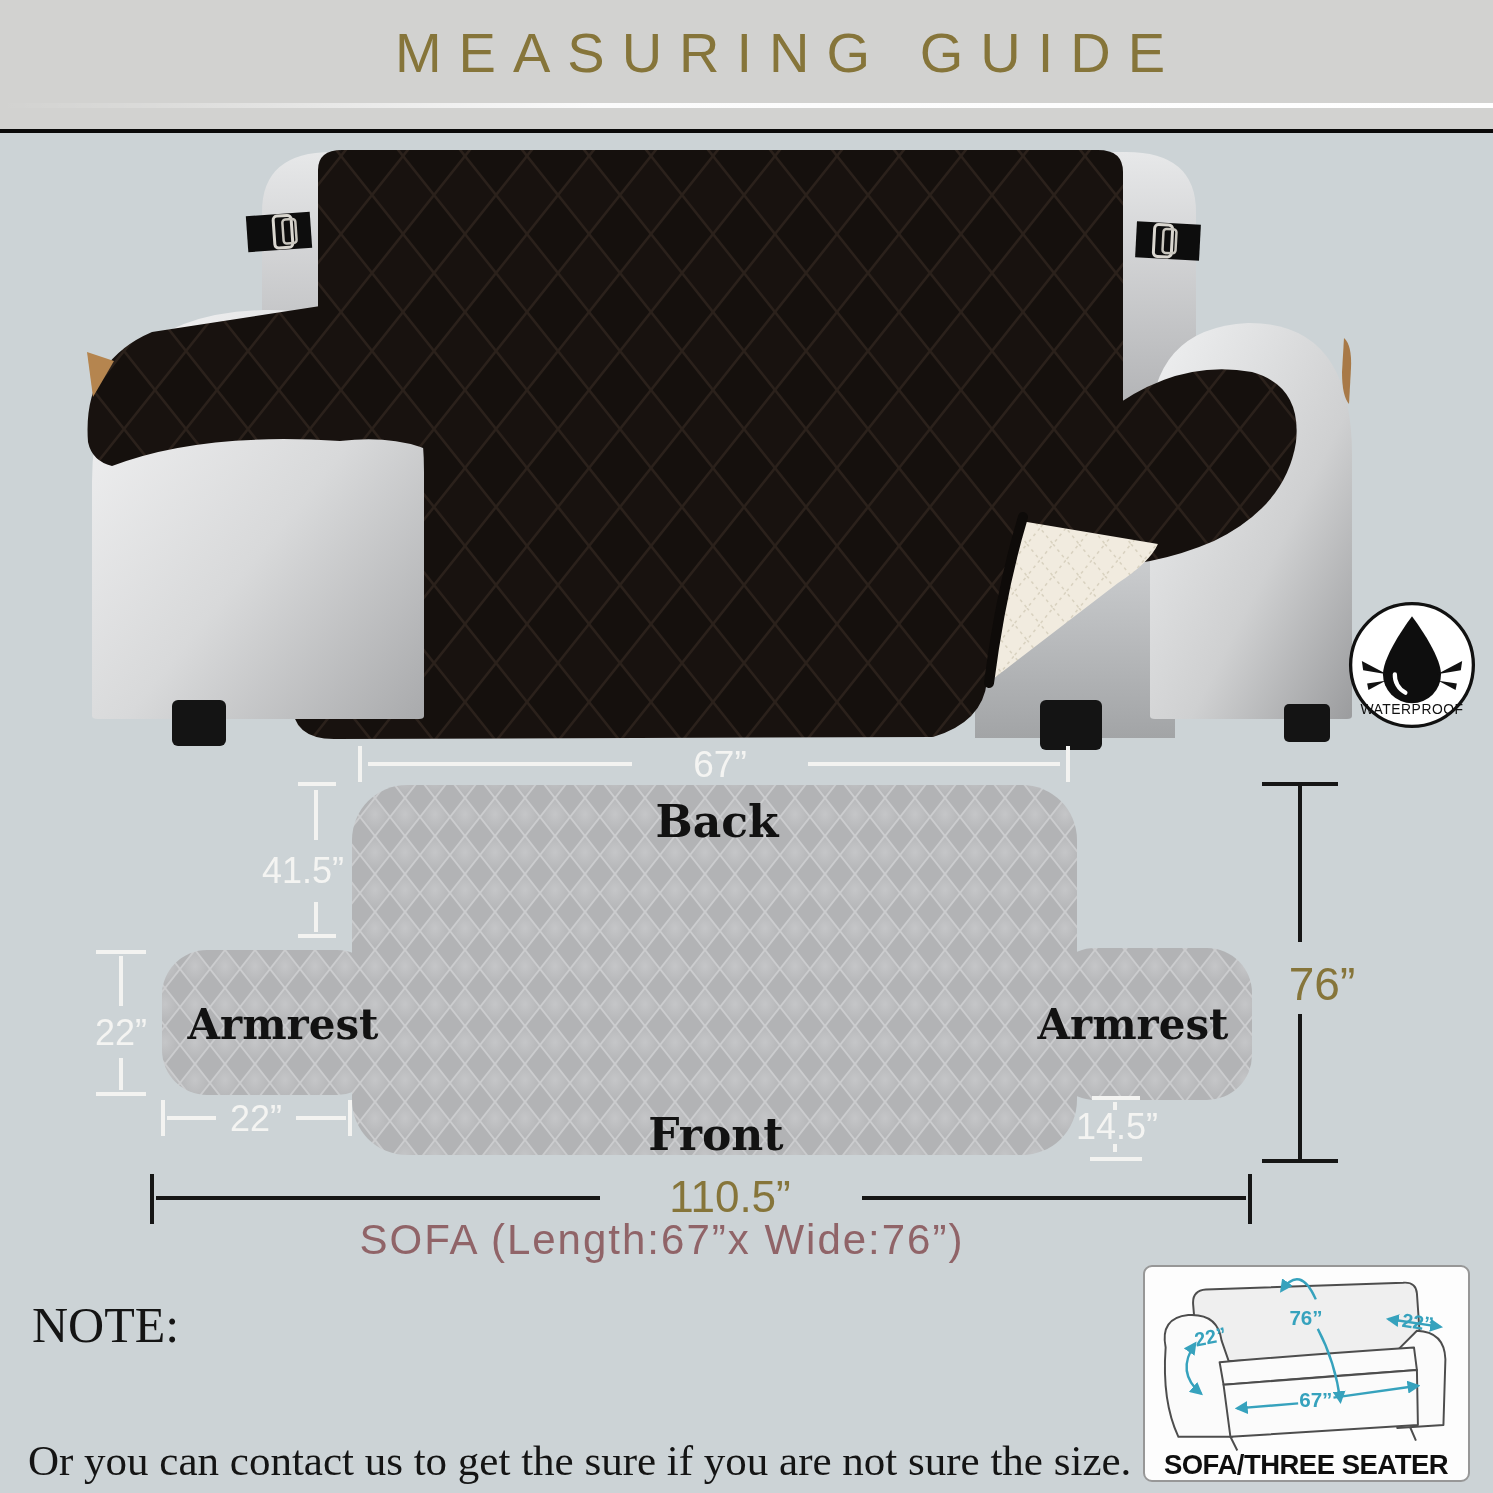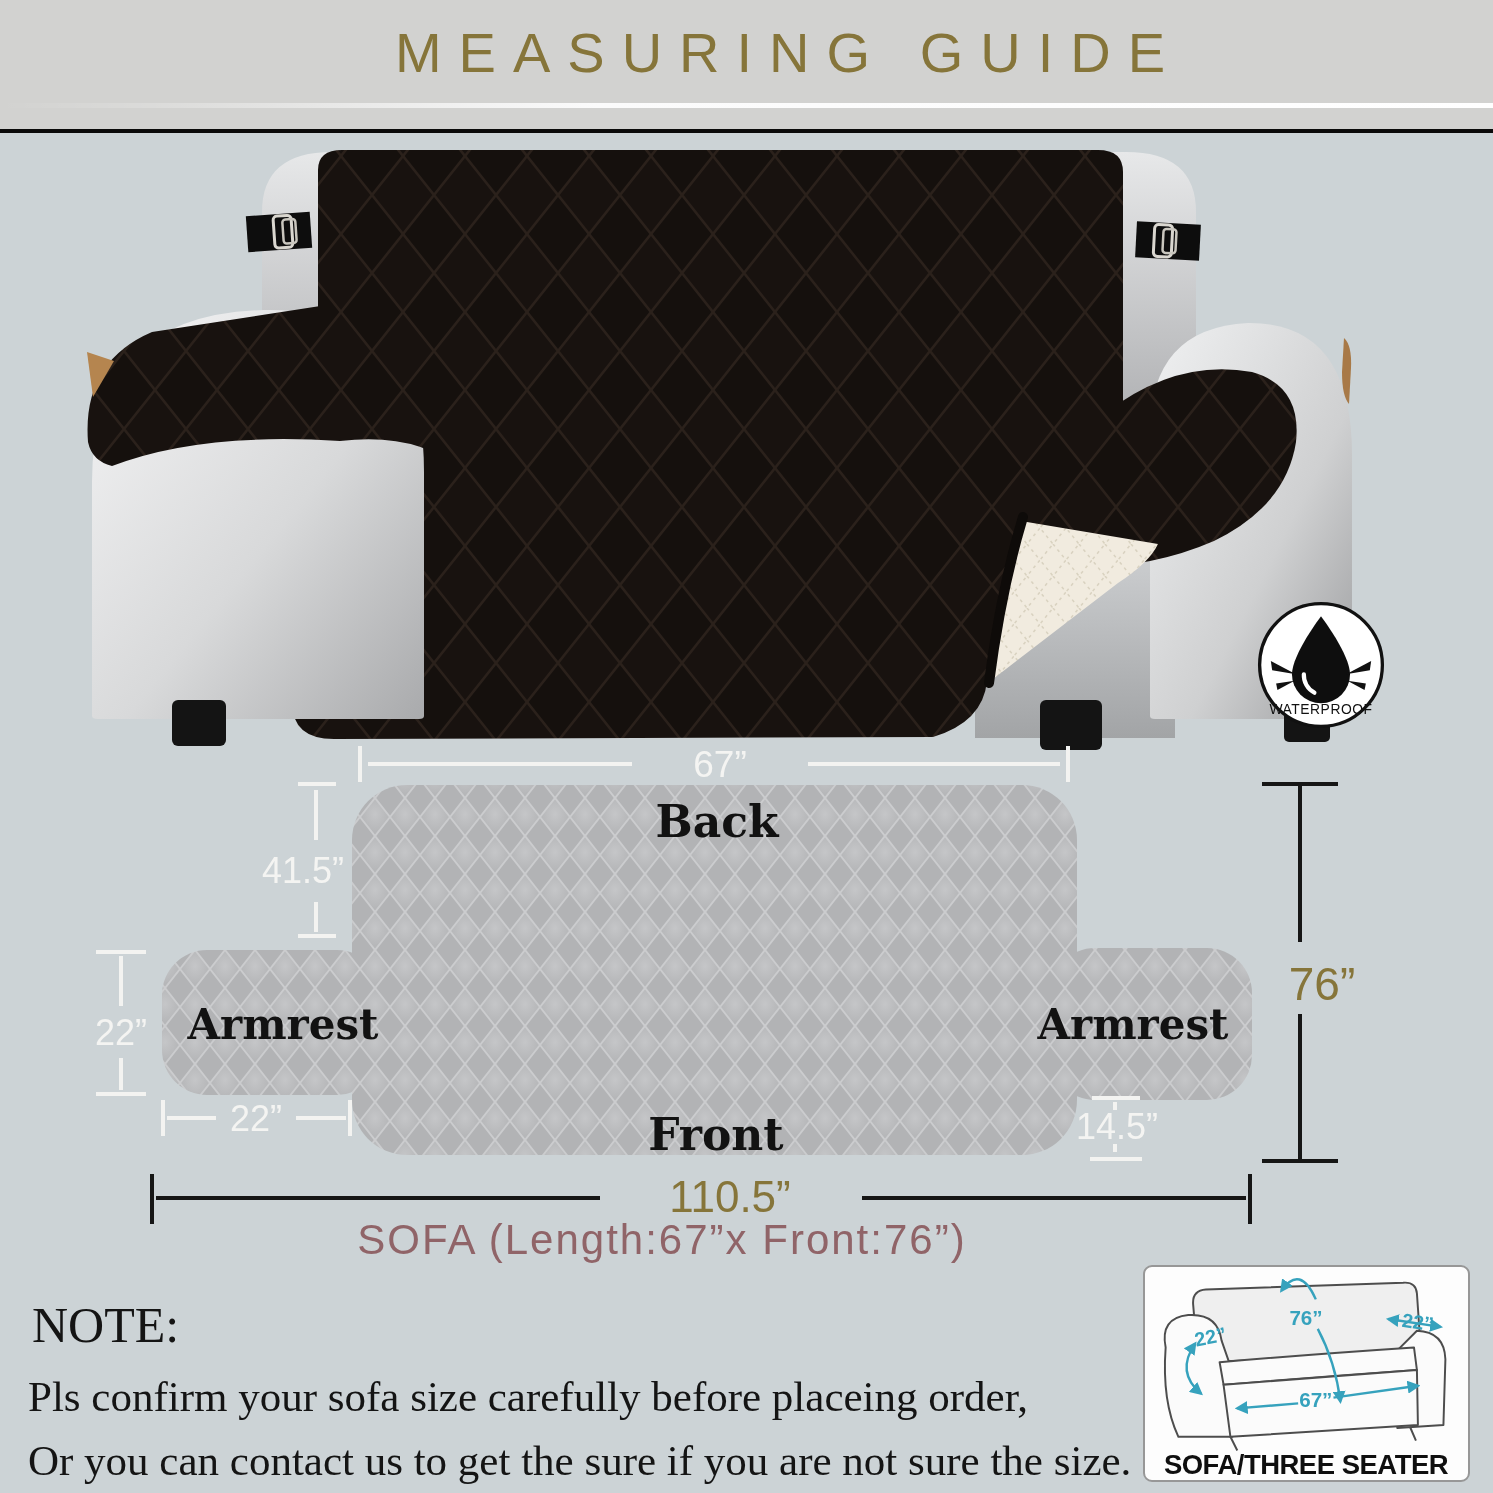--- a/index.html
+++ b/index.html
@@ -15,21 +15,21 @@
   }
   .hline-white{
     position:absolute;left:0;top:103px;width:100%;height:5px;
     background:linear-gradient(to right, rgba(255,255,255,0) 0%, rgba(255,255,255,.2) 10%, #fbfbfb 40%, #ffffff 100%);
   }
   .hline-black{position:absolute;left:0;top:129px;width:100%;height:4px;background:#0a0a0a;}
   
   .photo-svg{position:absolute;left:0;top:140px;width:1493px;height:615px;}
   .diagram-svg{position:absolute;left:0;top:740px;width:1493px;height:525px;}
   
-  .badge{position:absolute;left:1255px;top:597px;width:132px;height:136px;}
+  .badge{position:absolute;left:1346px;top:597px;width:132px;height:136px;}
   
   .caption{
     position:absolute;left:0;top:1216px;width:1324px;text-align:center;
     font-size:42px;letter-spacing:2px;color:#906468;
   }
   
   .note-heading{position:absolute;left:32px;top:1296px;font-family:Liberation Serif, serif;font-size:50px;color:#141414;}
   .note-line1{position:absolute;left:28px;top:1372px;font-family:"Liberation Serif",serif;font-size:43px;color:#141414;}
   .note-line2{position:absolute;left:28px;top:1436px;font-family:"Liberation Serif",serif;font-size:43px;color:#141414;}
   
@@ -201,24 +201,23 @@
         <path d="M862,1198 L1246,1198"></path>
     </g>
     <text x="730" y="1212" text-anchor="middle" font-size="44" fill="#86753a">110.5”</text>
 
     <text x="717" y="837" text-anchor="middle" font-family="DejaVu Serif, Liberation Serif, serif" font-weight="bold" font-size="44" fill="#121212">Back</text>
     <text x="716" y="1150" text-anchor="middle" font-family="DejaVu Serif, Liberation Serif, serif" font-weight="bold" font-size="44" fill="#121212">Front</text>
     <text x="283" y="1039" text-anchor="middle" font-family="DejaVu Serif, Liberation Serif, serif" font-weight="bold" font-size="42" fill="#121212">Armrest</text>
     <text x="1133" y="1039" text-anchor="middle" font-family="DejaVu Serif, Liberation Serif, serif" font-weight="bold" font-size="42" fill="#121212">Armrest</text>
   </svg>
 
-  <div class="caption">SOFA (Length:67”x Front:76”)</div>
+  <div class="caption">SOFA (Length:67”x Wide:76”)</div>
 
   <div class="note-heading">NOTE:</div>
-  <div class="note-line1">Pls confirm your sofa size carefully before placeing order,</div>
   <div class="note-line2">Or you can contact us to get the sure if you are not sure the size.</div>
 
   <div class="size-card">
     <svg viewBox="1143 1265 327 217">
       <defs>
         <marker id="ah" viewBox="0 0 10 10" refX="8" refY="5" markerWidth="5.5" markerHeight="5.5" orient="auto-start-reverse">
           <path d="M0,0 L10,5 L0,10 Z" fill="#36a2bd"></path>
         </marker>
       </defs>
 

